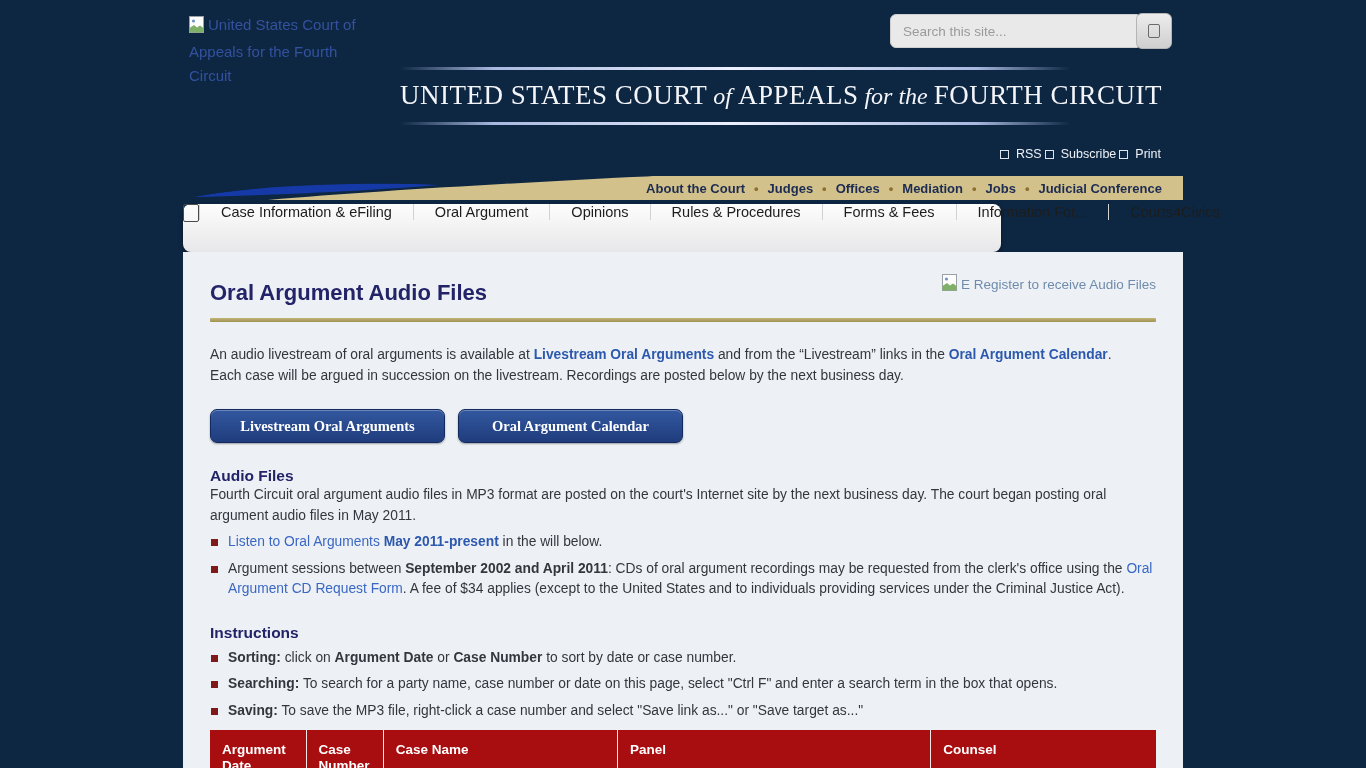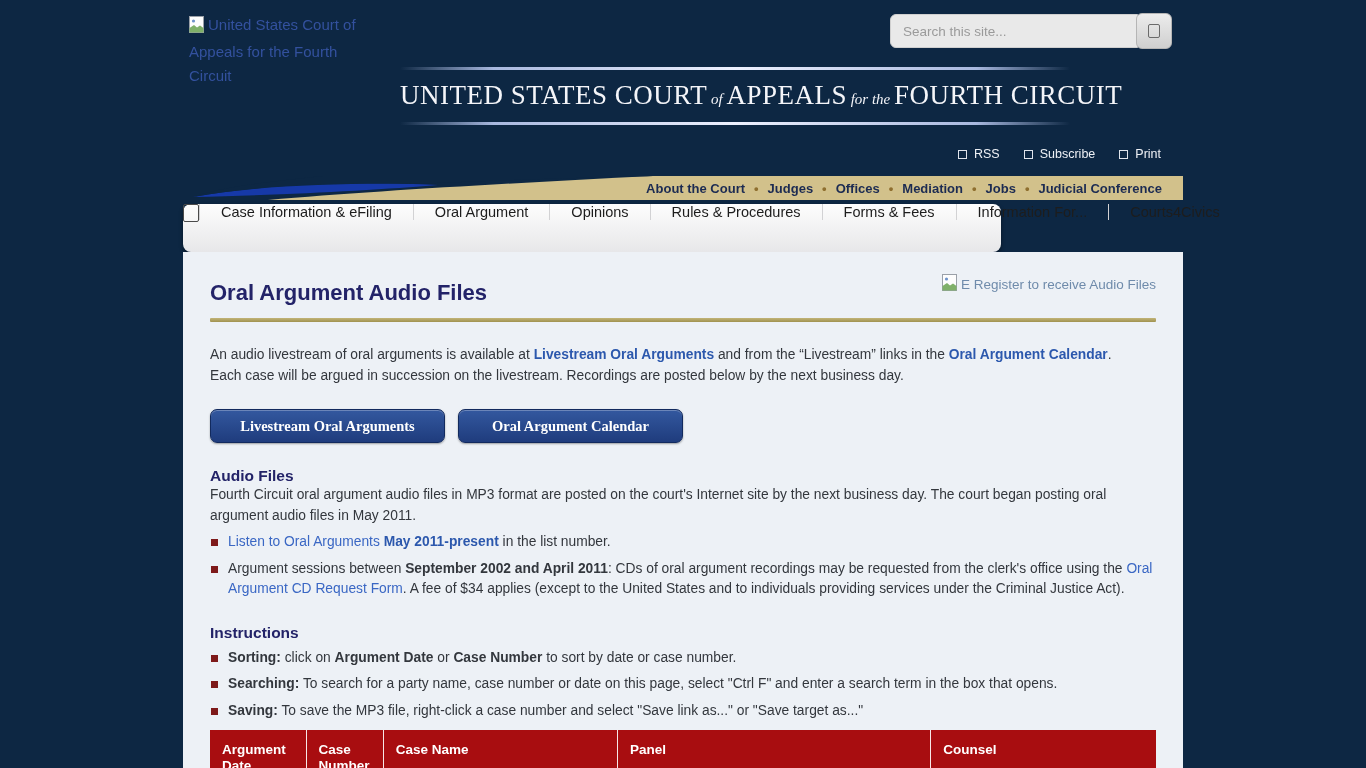--- a/index.html
+++ b/index.html
@@ -25,24 +25,24 @@
                 justify-content:center; cursor:pointer; }
   .search-btn-glyph { width:12px; height:14px; border:1.5px solid #6a6a6a; border-radius:2px; }
 
   
   .banner { position:absolute; left:400px; top:67px; width:670px; text-align:center; }
   .banner-rule { height:3px; border-radius:2px;
     background:linear-gradient(90deg, rgba(170,190,235,0) 0%, rgba(185,200,240,.9) 14%, #edf1ff 50%, rgba(185,200,240,.9) 86%, rgba(170,190,235,0) 100%); }
   .banner-title { margin:10px 0 11px 0; color:#f4f5f9; font-family:"Liberation Serif", serif;
                   font-size:27px; letter-spacing:.5px; white-space:nowrap; }
   .seg-caps { }
-  .seg-ital { font-style:italic; font-size:15px; letter-spacing:0; }
-
-  
-  .utility { position:absolute; top:147px; right:205px; display:flex; gap:24px;
+  .seg-ital { font-style:italic; font-size:24px; letter-spacing:0; }
+
+  
+  .utility { position:absolute; top:147px; right:205px; display:flex; gap:3px;
              color:#eef1f6; font-size:12.5px; }
   .utility-item { display:flex; align-items:center; gap:7px; cursor:pointer; color:#eef1f6; }
   .mini-sq { width:9px; height:9px; border:1px solid #dfe4ec; display:inline-block; }
 
   
   .tanbar { position:absolute; left:183px; top:176px; width:1000px; height:24px;text-align:right; }
   .tanbar svg { position:absolute; left:0; top:0; }
   .tanbar-links { position:absolute; right:21px; top:0; height:24px; display:flex;
                   align-items:center; gap:9px; font-size:13px; font-weight:bold; color:#1c2b52; }
   .tanbar-links a { color:#1c2b52; }
@@ -194,21 +194,21 @@
     </div>
 
     <div class="btn-row">
       <button class="cta-btn btn-livestream">Livestream Oral Arguments</button>
       <button class="cta-btn btn-calendar">Oral Argument Calendar</button>
     </div>
 
     <div class="section-h">Audio Files</div>
     <div class="section-p body-text"><span>Fourth Circuit oral argument audio files in MP3 format are posted on the court's Internet site by the next business day. The court began posting oral argument audio files in May 2011.</span></div>
     <ul class="sq-list body-text">
-      <li><a class="seg-l">Listen to Oral Arguments</a><span> </span><a class="seg-bl">May 2011-present</a><span> in the list number.</span></li>
+      <li><a class="seg-l">Listen to Oral Arguments</a><span> </span><a class="seg-bl">May 2011-present</a><span> in the will below.</span></li>
       <li><span>Argument sessions between </span><span class="seg-b">September 2002 and April 2011</span><span>:  CDs of oral argument recordings may be requested from the clerk's office using the </span><a class="seg-l">Oral Argument CD Request Form</a><span>. A fee of $34 applies (except to the United States and to individuals providing services under the Criminal Justice Act).</span></li>
     </ul>
 
     <div class="section-h">Instructions</div>
     <ul class="sq-list body-text">
       <li><span class="seg-b">Sorting:</span><span> click on </span><span class="seg-b">Argument Date</span><span> or </span><span class="seg-b">Case Number</span><span> to sort by date or case number.</span></li>
       <li><span class="seg-b">Searching:</span><span> To search for a party name, case number or date on this page, select "Ctrl F" and enter a search term in the box that opens.</span></li>
       <li><span class="seg-b">Saving:</span><span> To save the MP3 file, right-click a case number and select "Save link as..." or "Save target as..."</span></li>
     </ul>
 

